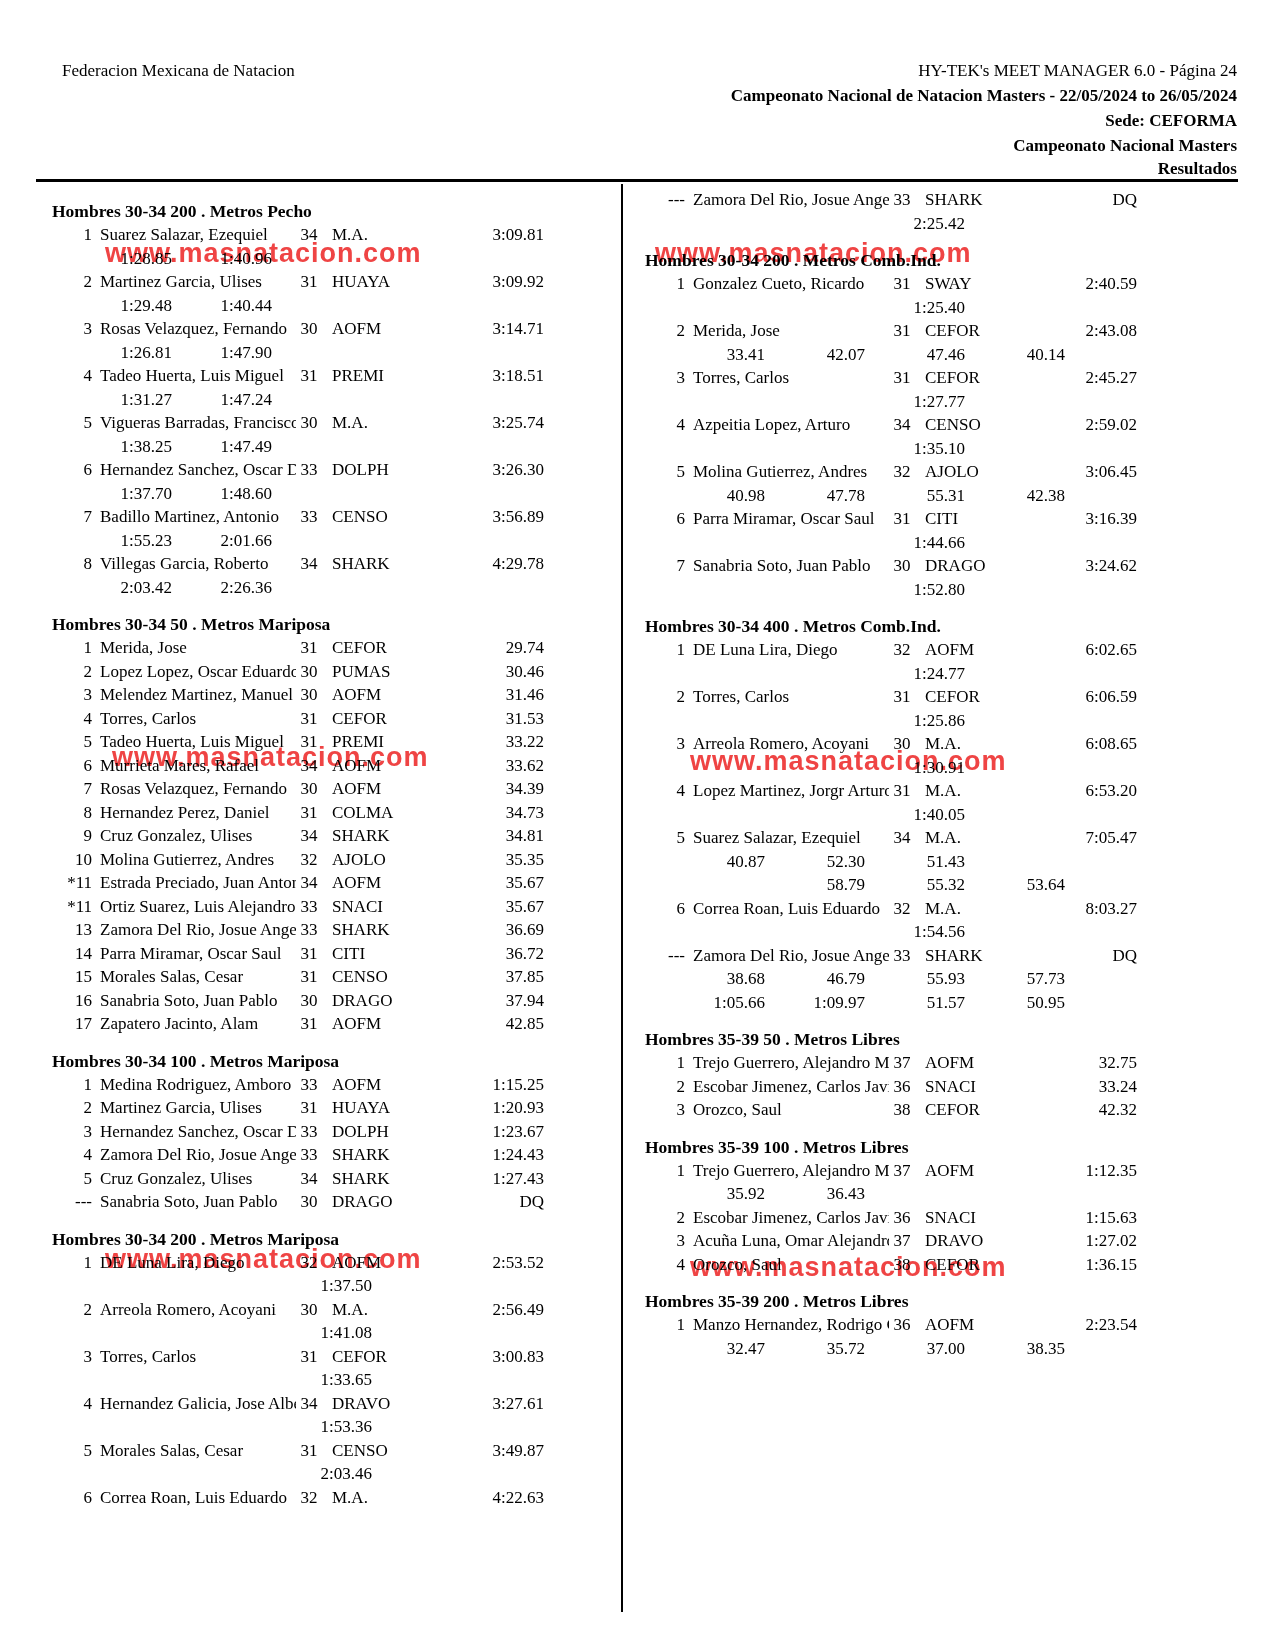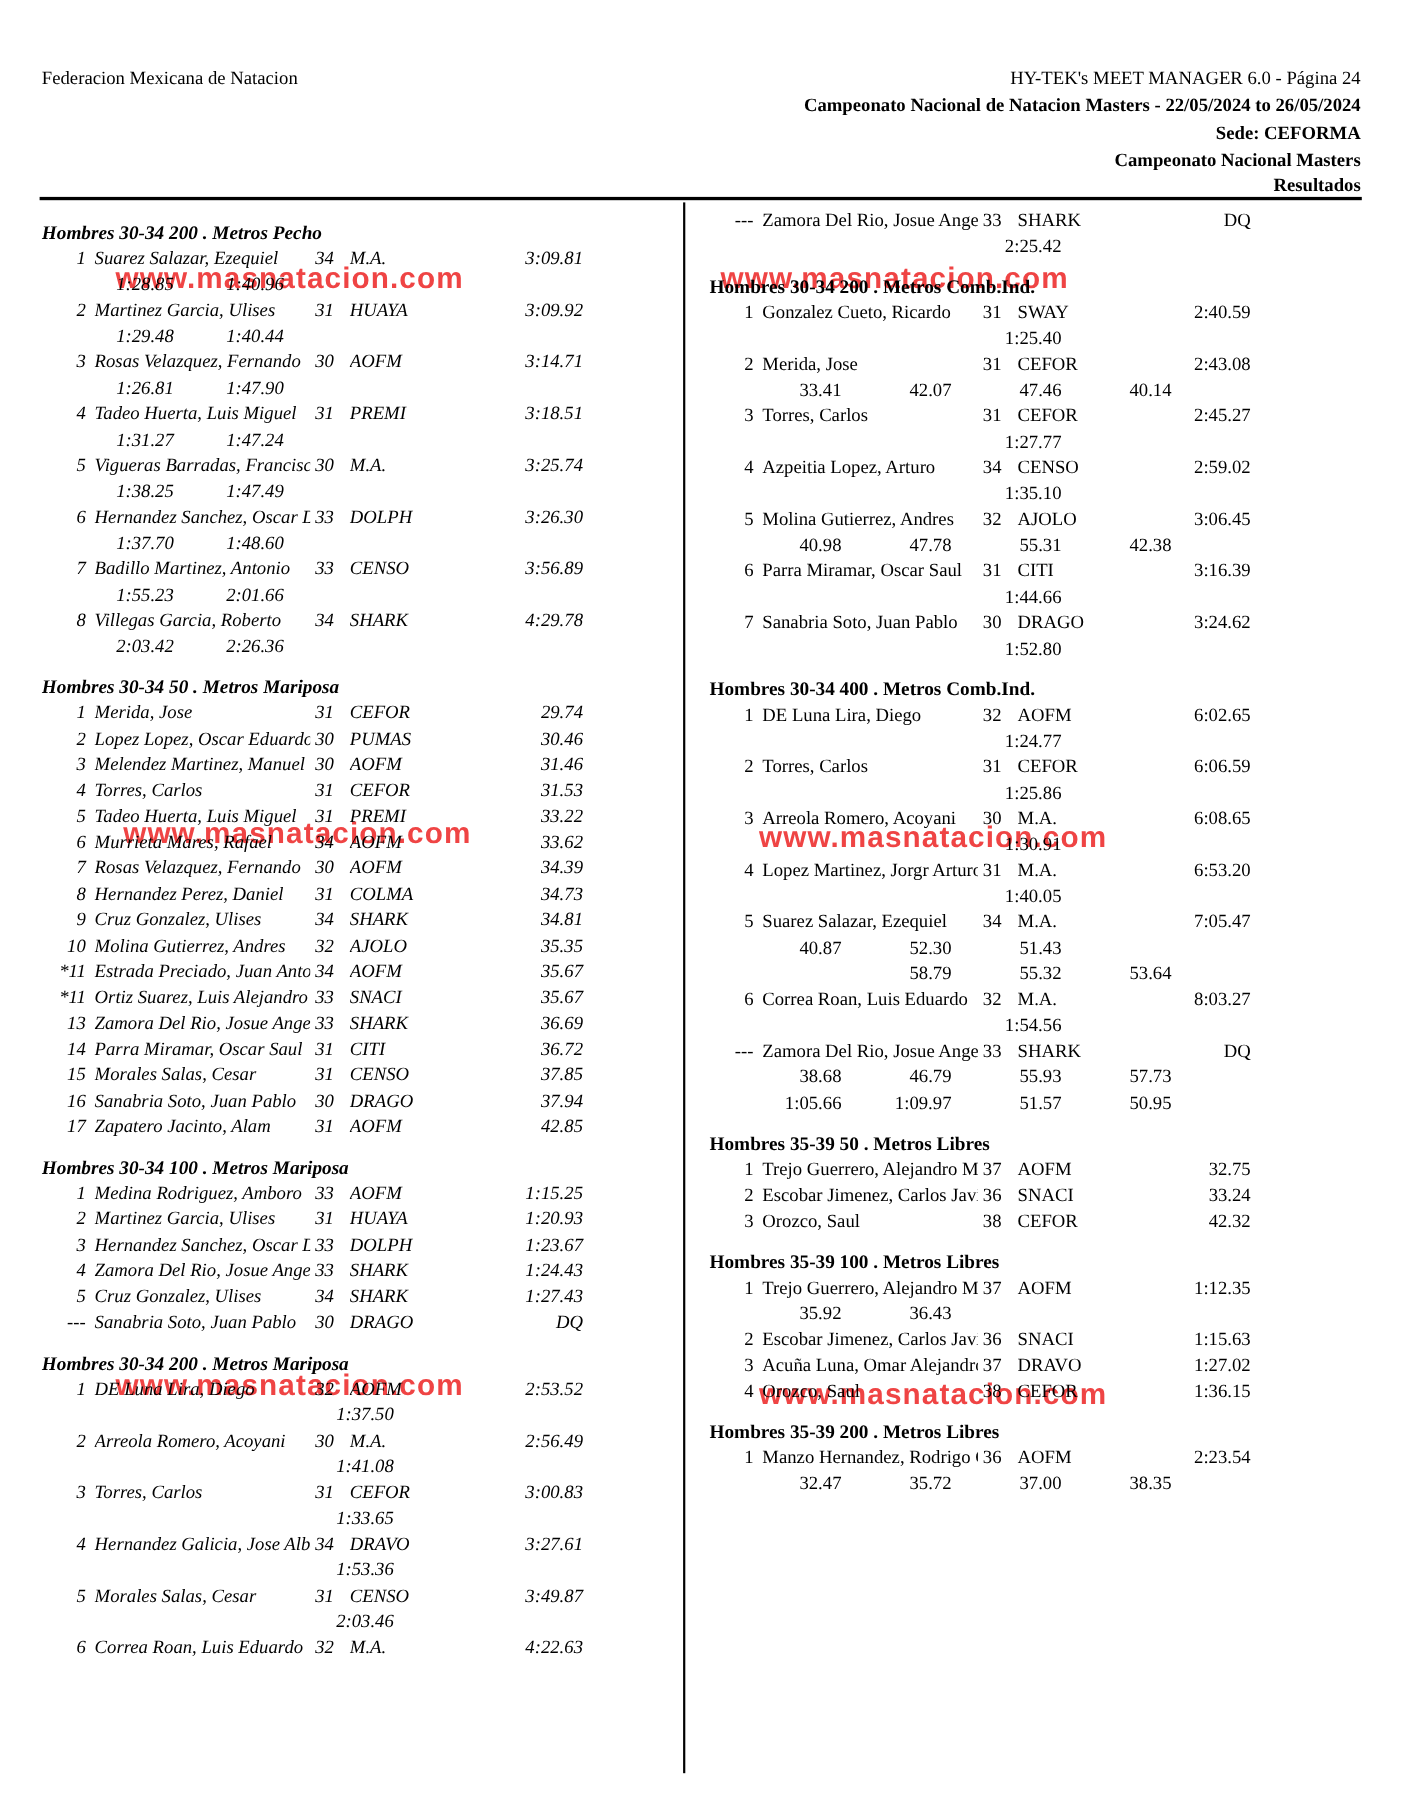--- a/index.html
+++ b/index.html
@@ -2,30 +2,30 @@
 <html><head>
 <meta charset="utf-8">
 <style>
   * { margin:0; padding:0; box-sizing:border-box; }
   html,body { background:#fff; }
   body { width:1275px; height:1650px; position:relative; font-family:"Liberation Serif", serif; color:#000; overflow:hidden; }
   .page { position:absolute; inset:0; }
 
   
   .header { padding:58px 38px 0 38px; position:relative; z-index:2; }
-  .header-row { display:flex; justify-content:space-between; font-size:17px; height:25px; line-height:25px; }
+  .header-row { display:flex; justify-content:space-between; font-size:17px; height:25px; line-height:25px;margin-left:24px; }
   .title { text-align:right; font-weight:bold; font-size:17px; height:25px; line-height:25px; }
   .title.small-gap { height:21px; line-height:21px; }
 
   .hrule { position:absolute; left:36px; right:37px; top:179px; height:3px; background:#000; z-index:2; }
   .vrule { position:absolute; left:621px; top:184px; width:2px; height:1428px; background:#000; z-index:2; }
 
   
   .col { position:absolute; top:185px; width:492px; z-index:1; }
-  .col-left  { left:38px;  padding-top:14px;font-style:italic; }
+  .col-left  { left:52px;  padding-top:14px; }
   .col-right { left:645px; padding-top:3px; }
 
   .section + .section { margin-top:13px; }
   .section-heading { font-weight:bold; font-size:17.5px; height:24px; line-height:24px; white-space:nowrap; overflow:hidden; }
 
   .entry-main { display:flex; height:23.5px; line-height:23.5px; font-size:17px; align-items:baseline; }
   .rank { width:40px; text-align:right; flex:none; }
   .name { margin-left:8px; width:196px; flex:none; white-space:nowrap; overflow:hidden; }
   .age  { width:26px; text-align:center; flex:none; }
   .club { margin-left:10px; width:150px; flex:none; white-space:nowrap; overflow:hidden; }

